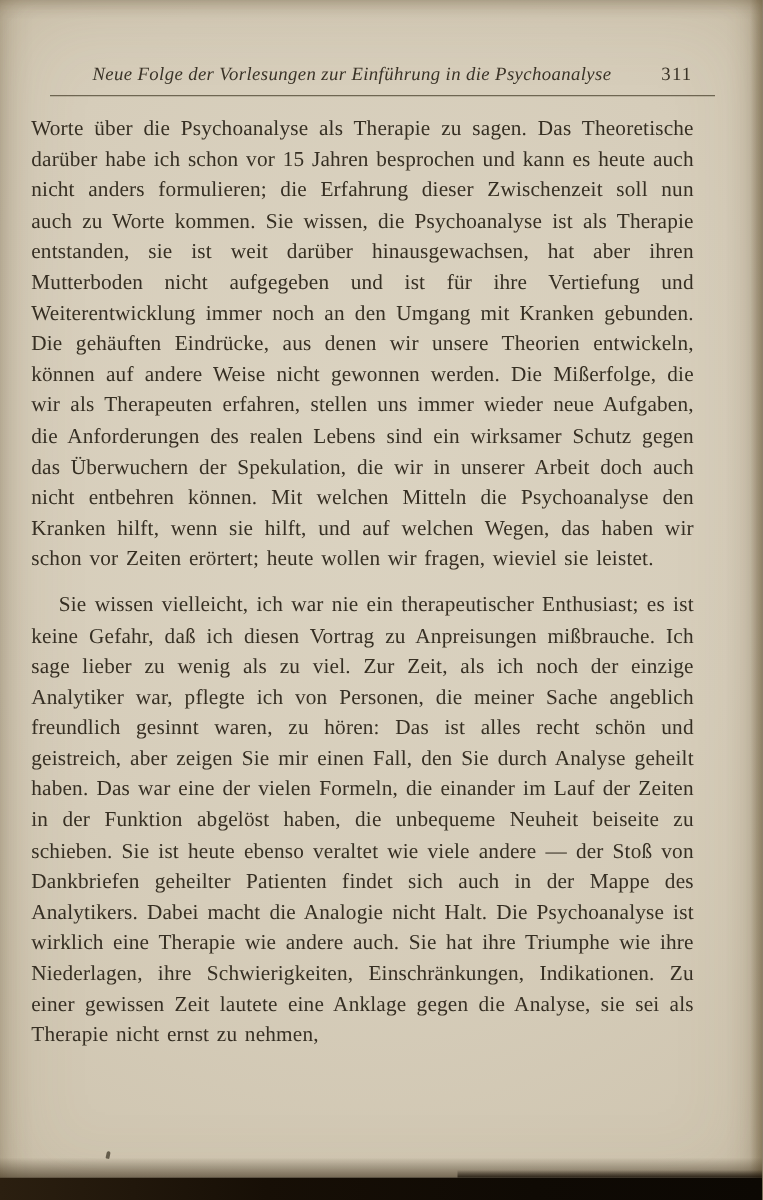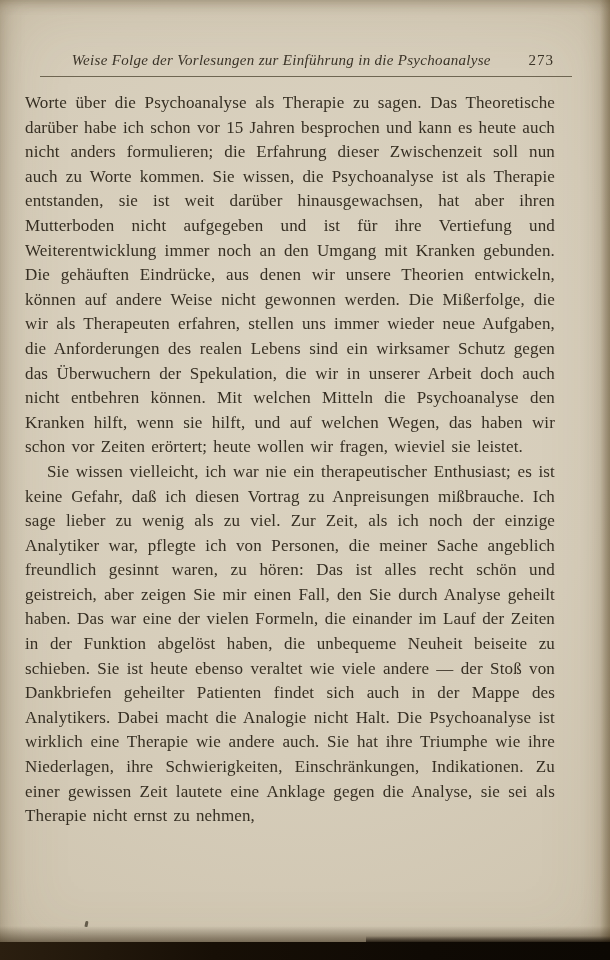--- a/index.html
+++ b/index.html
@@ -70,20 +70,21 @@
     text-align: justify;
     letter-spacing: 0.15px;
     word-spacing: 0.10em;
     color: #362f23;
   }
   .body-text p {
     margin: 0;
   }
   .body-text p.indented {
     text-indent: 22px;
+    margin-top: 12px;
   }
 
   
   .ink-speck {
     position: absolute;
     left: 85px;
     top: 921px;
     width: 3px;
     height: 6px;
     background: #4a4232;
@@ -130,22 +131,22 @@
     background: linear-gradient(to left, rgba(92, 74, 40, 0.35), rgba(92, 74, 40, 0));
     pointer-events: none;
   }
 </style>
 </head>
 <body>
 
 <div class="scan">
 
   <div class="running-head">
-    <span class="running-title">Weise Folge der Vorlesungen zur Einführung in die Psychoanalyse</span>
-    <span class="page-number">273</span>
+    <span class="running-title">Neue Folge der Vorlesungen zur Einführung in die Psychoanalyse</span>
+    <span class="page-number">311</span>
   </div>
 
   <div class="head-rule"></div>
 
   <div class="body-text">
     <p>Worte über die Psychoanalyse als Therapie zu sagen. Das Theoretische darüber habe ich schon vor 15 Jahren besprochen und kann es heute auch nicht anders formulieren; die Erfahrung dieser Zwischenzeit soll nun auch zu Worte kommen. Sie wissen, die Psychoanalyse ist als Therapie entstanden, sie ist weit darüber hinausgewachsen, hat aber ihren Mutterboden nicht aufgegeben und ist für ihre Vertiefung und Weiterentwicklung immer noch an den Umgang mit Kranken gebunden. Die gehäuften Eindrücke, aus denen wir unsere Theorien entwickeln, können auf andere Weise nicht gewonnen werden. Die Mißerfolge, die wir als Therapeuten erfahren, stellen uns immer wieder neue Aufgaben, die Anforderungen des realen Lebens sind ein wirksamer Schutz gegen das Überwuchern der Spekulation, die wir in unserer Arbeit doch auch nicht entbehren können. Mit welchen Mitteln die Psychoanalyse den Kranken hilft, wenn sie hilft, und auf welchen Wegen, das haben wir schon vor Zeiten erörtert; heute wollen wir fragen, wieviel sie leistet.</p>
     <p class="indented">Sie wissen vielleicht, ich war nie ein therapeutischer Enthusiast; es ist keine Gefahr, daß ich diesen Vortrag zu Anpreisungen mißbrauche. Ich sage lieber zu wenig als zu viel. Zur Zeit, als ich noch der einzige Analytiker war, pflegte ich von Personen, die meiner Sache angeblich freundlich gesinnt waren, zu hören: Das ist alles recht schön und geistreich, aber zeigen Sie mir einen Fall, den Sie durch Analyse geheilt haben. Das war eine der vielen Formeln, die einander im Lauf der Zeiten in der Funktion abgelöst haben, die unbequeme Neuheit beiseite zu schieben. Sie ist heute ebenso veraltet wie viele andere — der Stoß von Dankbriefen geheilter Patienten findet sich auch in der Mappe des Analytikers. Dabei macht die Analogie nicht Halt. Die Psychoanalyse ist wirklich eine Therapie wie andere auch. Sie hat ihre Triumphe wie ihre Niederlagen, ihre Schwierigkeiten, Einschränkungen, Indikationen. Zu einer gewissen Zeit lautete eine Anklage gegen die Analyse, sie sei als Therapie nicht ernst zu nehmen,</p>
   </div>
 
   <div class="ink-speck"></div>

